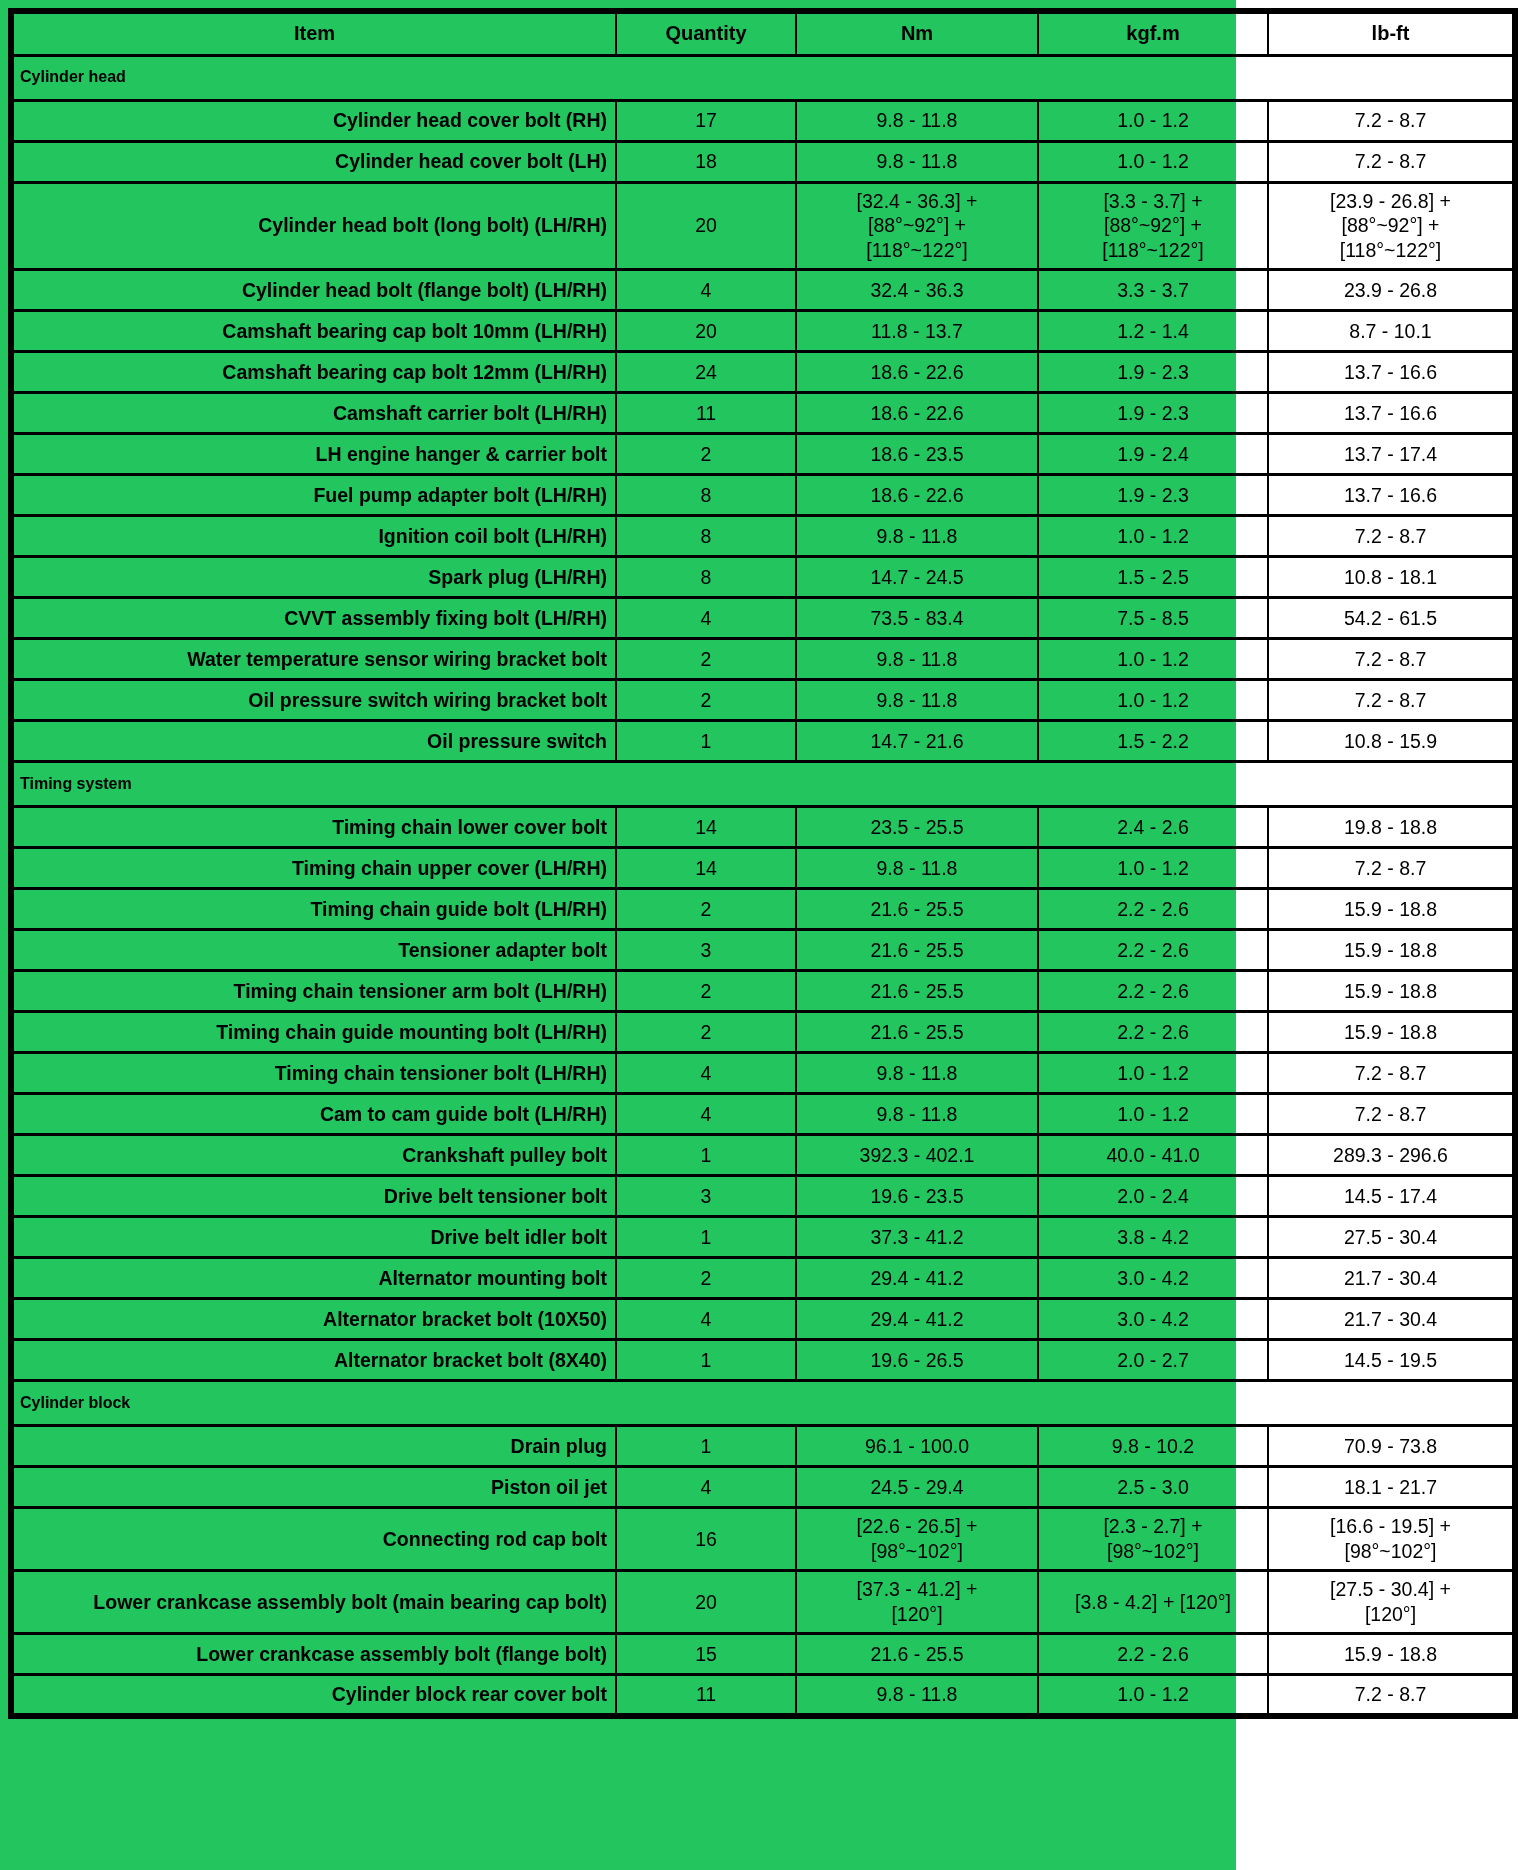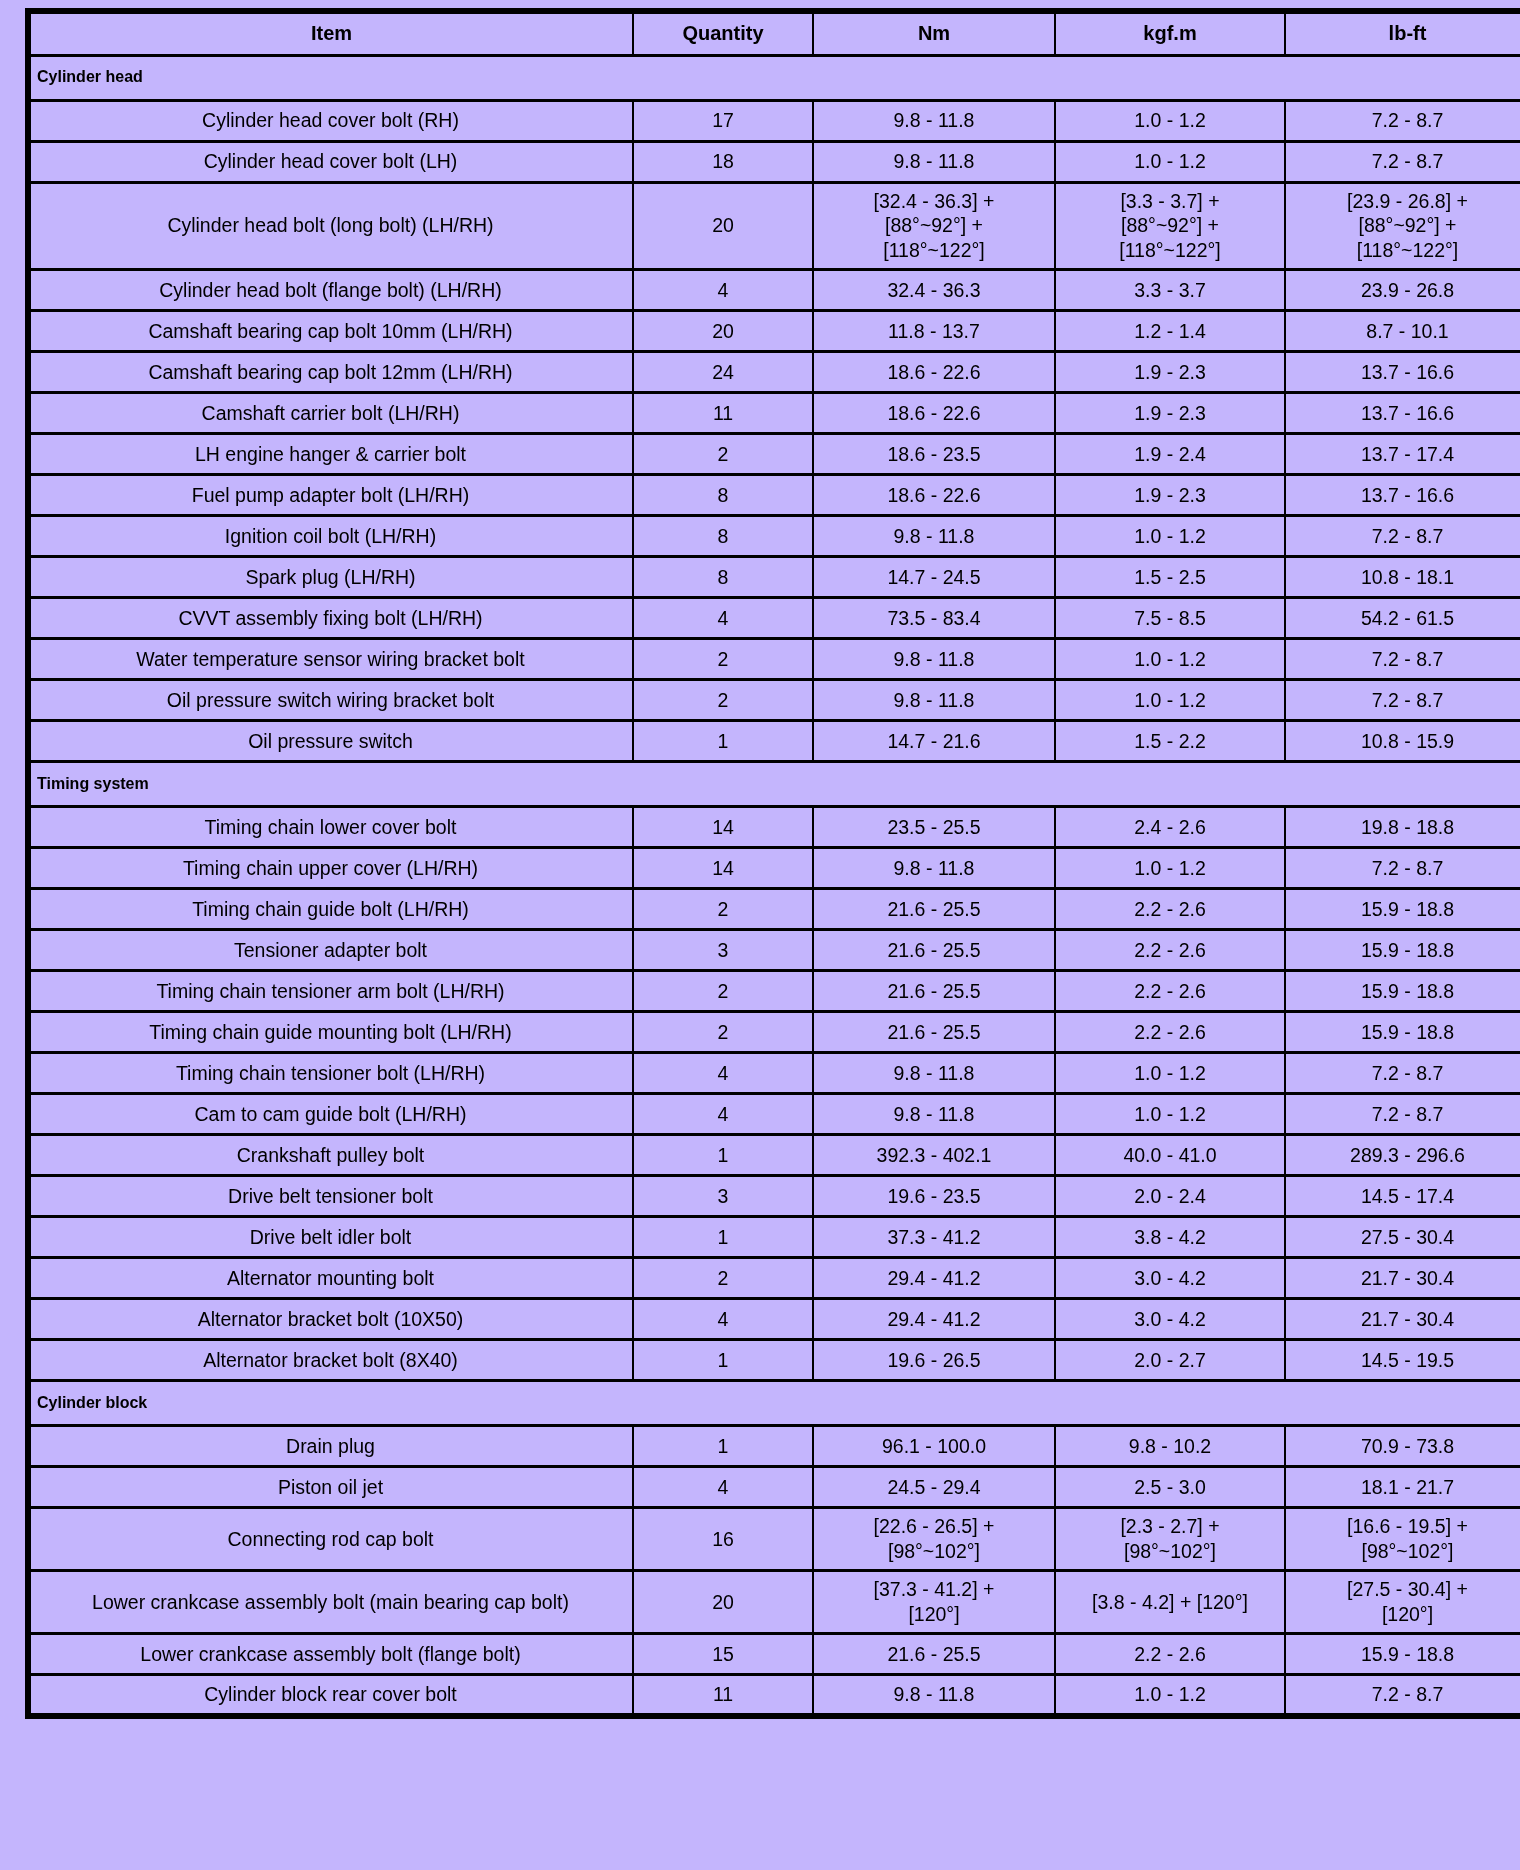--- a/index.html
+++ b/index.html
@@ -4,24 +4,24 @@
 <style>
   * { box-sizing: border-box; }
   html, body {
     margin: 0;
     padding: 0;
     background: #ffffff;
     font-family: "Liberation Sans", sans-serif;
     color: #000000;
   }
   .page {
-    width: 1520px;
+    width: 1236px;
     height: 1870px;
-    padding: 8px 25px;
-    background: #c4b5fd;
+    padding: 8px 8px;
+    background: #22c55e;
   }
   table.spec-table {
     border-collapse: collapse;
     width: 1504px;
     table-layout: fixed;
     border: 6px solid #000000;
   }
   .spec-table th,
   .spec-table td {
     border-left: 2px solid #000000;
@@ -34,23 +34,24 @@
     vertical-align: middle;
     overflow: hidden;
   }
   .spec-table th {
     font-weight: bold;
     text-align: center;
     height: 44px;
     font-size: 20px;
   }
   .spec-table td.item-cell {
-    text-align: center;
+    text-align: right;
     padding-left: 6px;
     height: 41px;
+    font-weight: bold;
   }
   .spec-table td.value-cell {
     text-align: center;
     white-space: pre-line;
     height: 41px;
   }
   .spec-table tr.section-row td {
     font-weight: bold;
     text-align: left;
     padding-left: 6px;

